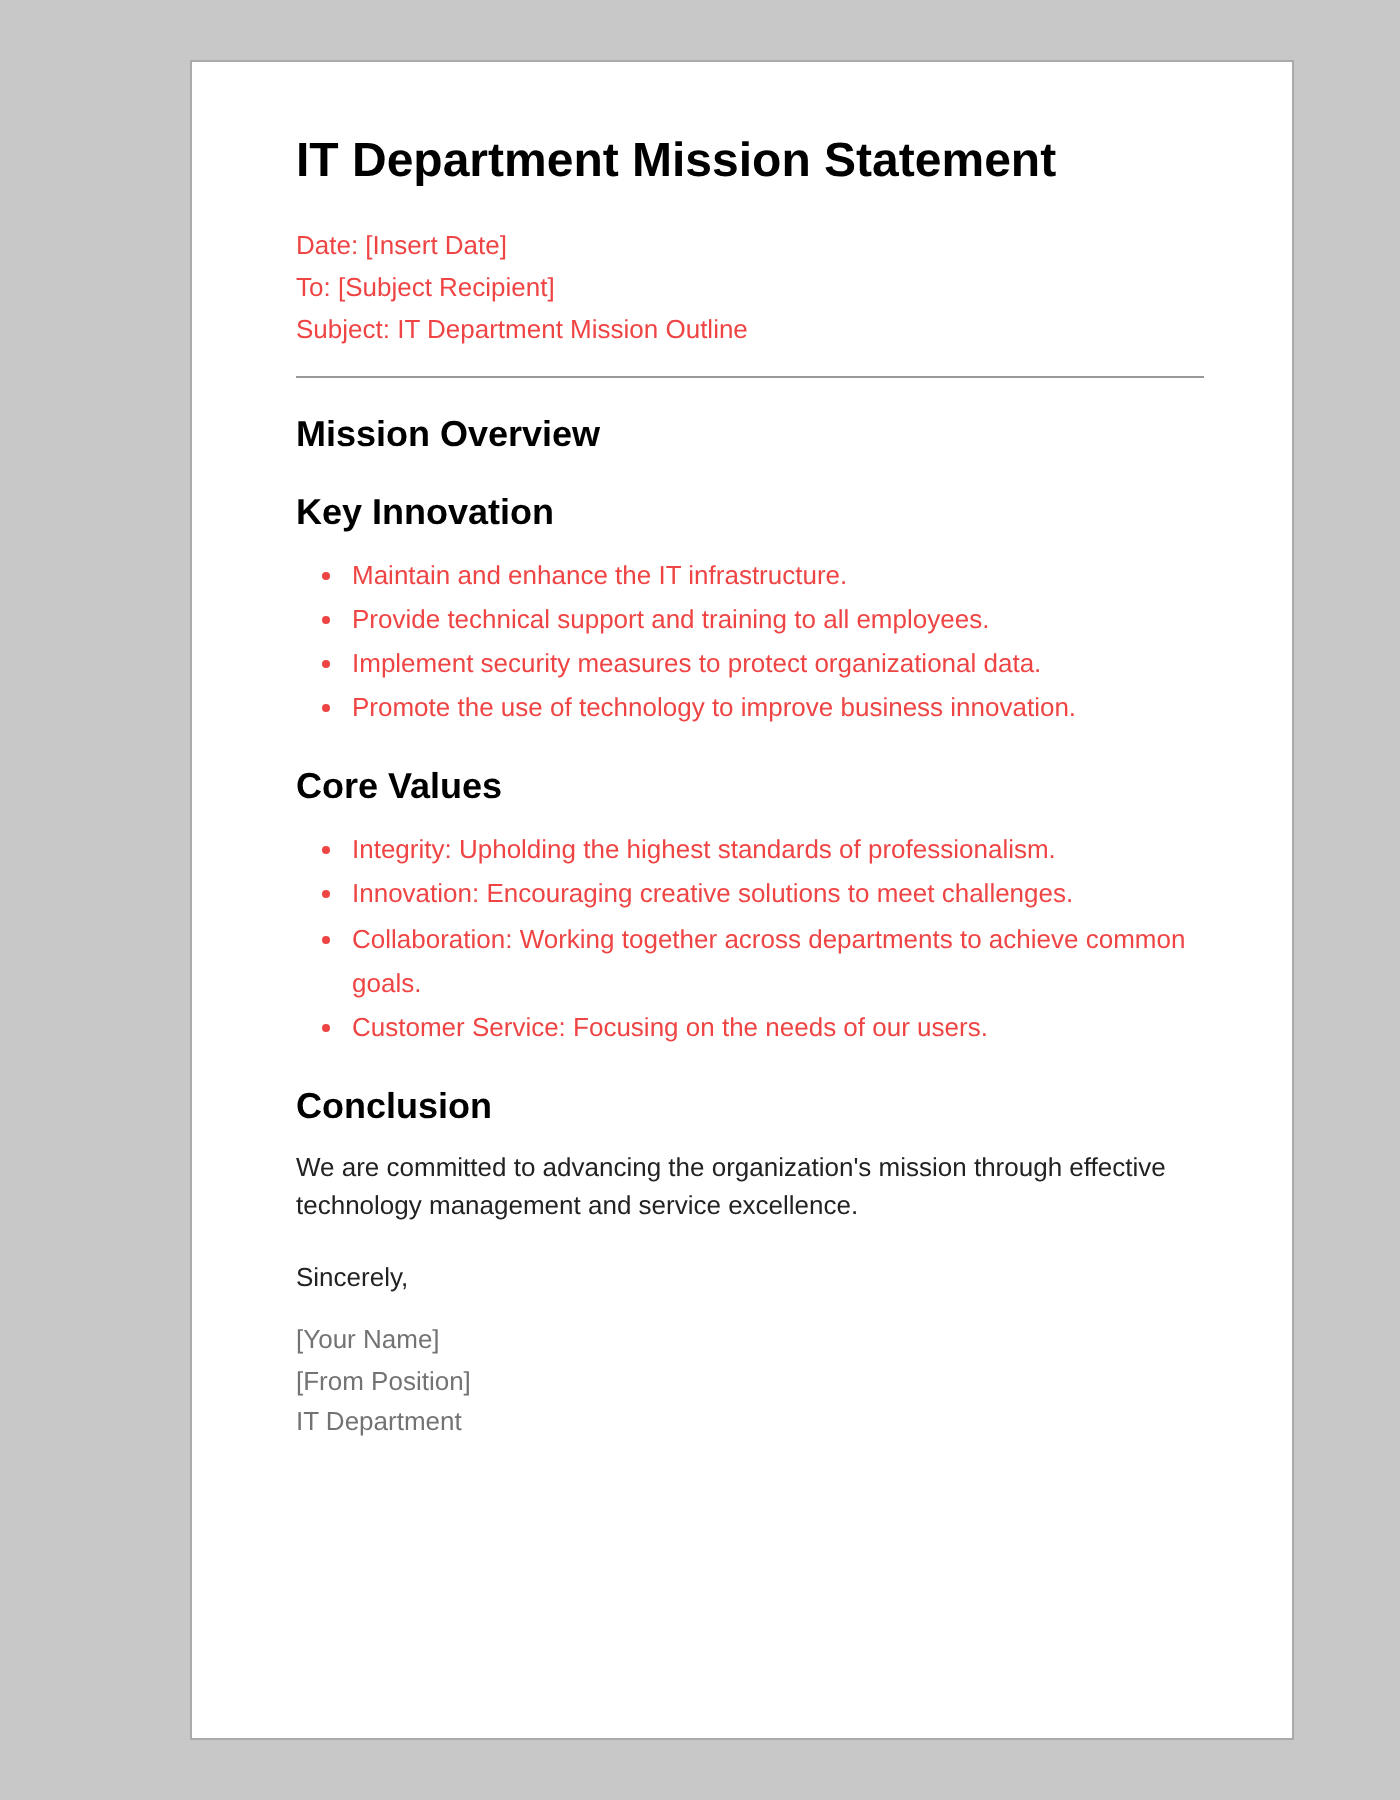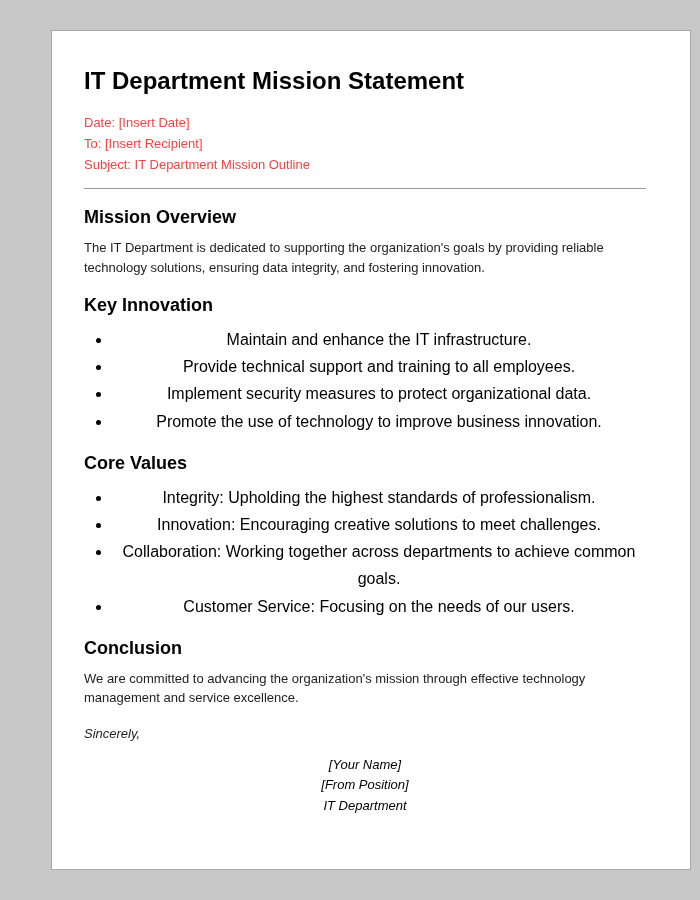--- a/index.html
+++ b/index.html
@@ -14,23 +14,23 @@
       justify-content: center;
       align-items: center;
       min-height: 900px;
       width: 700px;
       font-family: Georgia, 'Times New Roman', serif;
     }
 
     .document {
       background: #ffffff;
       border: 1px solid #aaaaaa;
-      width: 640px;
+      width: 552px;
       min-height: 840px;
-      padding: 36px 44px 36px 32px;
+      padding: 36px 44px 36px 52px;
       margin-left: 42px;
     }
 
     .doc-title {
       font-size: 24px;
       font-weight: bold;
       font-family: Arial, sans-serif;
       margin-bottom: 20px;
       color: #000;
     }
@@ -67,64 +67,60 @@
     .section {
       margin-bottom: 18px;
     }
 
     ul.doc-list {
       margin-left: 28px;
       margin-bottom: 16px;
     }
 
     ul.doc-list li {
-      font-size: 16px;
+      font-size: 13px;
       font-family: Arial, sans-serif;
-      color: #000000;
+      color: #ef4444;
       line-height: 1.7;
       list-style-type: disc;
-      text-align: center;
     }
 
     .signature-block {
       margin-top: 10px;
-      font-style: italic;
     }
 
     .signature-line {
       font-size: 13px;
       font-family: Arial, sans-serif;
-      color: #000000;
+      color: #737373;
       line-height: 1.6;
-      text-align: center;
     }
 
     .sincerely {
       font-size: 13px;
       font-family: Arial, sans-serif;
       color: #222;
       margin-bottom: 14px;
     }
   </style>
 </head>
 <body>
 
 <div class="document">
 
   <div class="doc-title">IT Department Mission Statement</div>
 
   <div class="meta-line">Date: [Insert Date]</div>
-  <div class="meta-line">To: [Insert Recipient]</div>
+  <div class="meta-line">To: [Subject Recipient]</div>
   <div class="meta-line">Subject: IT Department Mission Outline</div>
 
   <hr class="divider">
 
   <div class="section">
     <div class="section-heading">Mission Overview</div>
-    <div class="body-text">The IT Department is dedicated to supporting the organization's goals by providing reliable technology solutions, ensuring data integrity, and fostering innovation.</div>
   </div>
 
   <div class="section">
     <div class="section-heading">Key Innovation</div>
     <ul class="doc-list">
       <li>Maintain and enhance the IT infrastructure.</li>
       <li>Provide technical support and training to all employees.</li>
       <li>Implement security measures to protect organizational data.</li>
       <li>Promote the use of technology to improve business innovation.</li>
     </ul>

